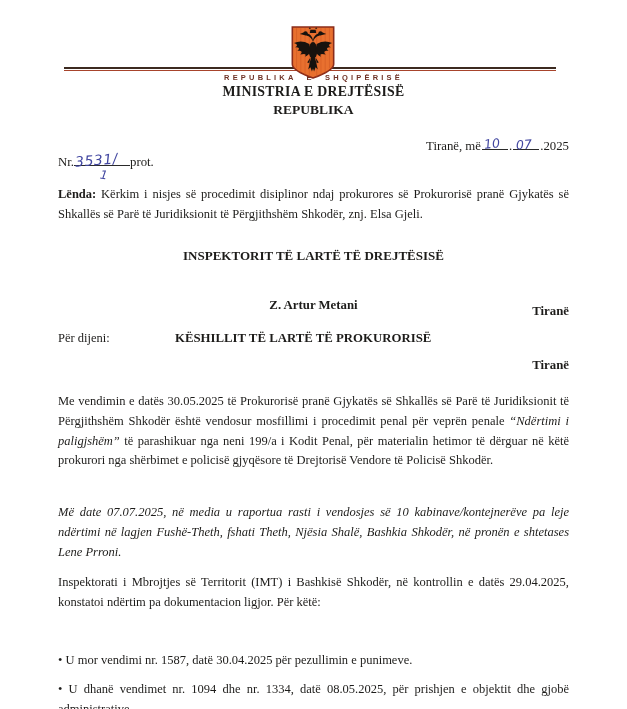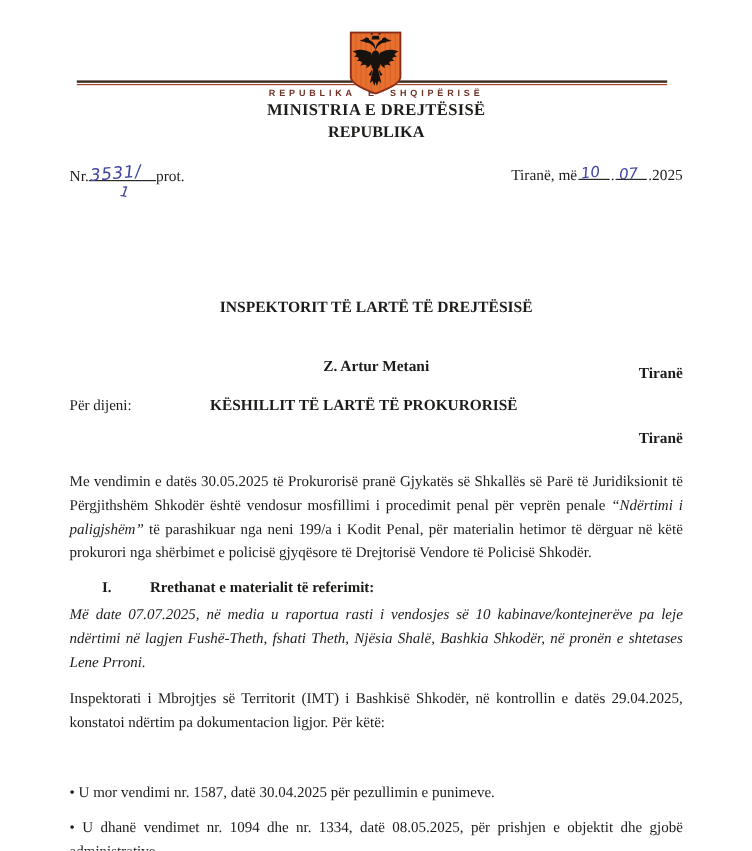--- a/index.html
+++ b/index.html
@@ -14,21 +14,21 @@
   .republic { position:absolute; left:58px; top:73px; width:511px; text-align:center;
               font-family:"Liberation Sans",sans-serif; font-weight:bold; font-size:7.5px;
               letter-spacing:3.2px; word-spacing:5px; color:#6e3226; z-index:2;}
   .ministry { position:absolute; left:58px; top:84px; width:511px; text-align:center;
               font-weight:bold; font-size:13.8px; letter-spacing:.3px; }
   .minister { position:absolute; left:58px; top:102px; width:511px; text-align:center;
               font-weight:bold; font-size:13.5px; }
 
   
   .refline { position:absolute; left:58px; top:136px; width:511px; font-size:12.8px; }
-  .ref-left { position:absolute; left:0; top:1px; }
+  .ref-left { position:absolute; left:0; top:16px; }
   .ref-right { position:absolute; right:0; top:0; }
   .blank { display:inline-block; border-bottom:1.1px solid #2a2a2a; position:relative; vertical-align:baseline; }
   .nr-blank { width:56px; height:14px; }
   .d-blank { width:26px; height:14px; margin:0 1px; }
   .hand { font-family:"DejaVu Sans",sans-serif; font-style:italic; color:#4146a0; }
   .hand-nr { position:absolute; left:1px; bottom:-3px; font-size:14px; transform:rotate(-5deg); letter-spacing:.5px; white-space:nowrap; }
   .hand-sub { position:absolute; left:26px; bottom:-17px; font-size:12px; transform:rotate(8deg); }
   .hand-day { position:absolute; left:2px; bottom:-2px; font-size:12.5px; transform:rotate(-6deg); }
   .hand-month { position:absolute; left:3px; bottom:-3px; font-size:12.5px; transform:rotate(-4deg); }
 
@@ -98,34 +98,32 @@
 
   <div class="refline">
     <span class="ref-left">
       <span>Nr.</span><span class="blank nr-blank"><span class="hand hand-nr">3531/</span><span class="hand hand-sub">1</span></span><span>prot.</span>
     </span>
     <span class="ref-right">
       <span>Tiranë, më</span><span class="blank d-blank"><span class="hand hand-day">10</span></span><span>.</span><span class="blank d-blank"><span class="hand hand-month">07</span></span><span>.2025</span>
     </span>
   </div>
 
+  <div class="block subject"><span class="bold">Lënda:</span><span> Kërkim i nisjes së procedimit disiplinor ndaj prokurores së Prokurorisë pranë Gjykatës së Shkallës së Parë të Juridiksionit të Përgjithshëm Shkodër, znj. Elsa Gjeli.</span></div>
 
   <div class="block addr-main">INSPEKTORIT TË LARTË TË DREJTËSISË</div>
   <div class="block addr-person">Z. Artur Metani</div>
   <div class="block city-right city1">Tiranë</div>
   <div class="block cc-row">
     <span class="cc-label">Për dijeni:</span><span class="cc-title">KËSHILLIT TË LARTË TË PROKURORISË</span>
   </div>
   <div class="block city-right city2">Tiranë</div>
 
   <div class="block p1"><span>Me vendimin e datës 30.05.2025 të Prokurorisë pranë Gjykatës së Shkallës së Parë të Juridiksionit të Përgjithshëm Shkodër është vendosur mosfillimi i procedimit penal për veprën penale </span><span class="ital">“Ndërtimi i paligjshëm”</span><span> të parashikuar nga neni 199/a i Kodit Penal, për materialin hetimor të dërguar në këtë prokurori nga shërbimet e policisë gjyqësore të Drejtorisë Vendore të Policisë Shkodër.</span></div>
 
-  <div class="block section">
-    <span class="sec-num">I.</span><span>Rrethanat e materialit të referimit:</span>
-  </div>
 
   <div class="block p2">Më date 07.07.2025, në media u raportua rasti i vendosjes së 10 kabinave/kontejnerëve pa leje ndërtimi në lagjen Fushë-Theth, fshati Theth, Njësia Shalë, Bashkia Shkodër, në pronën e shtetases Lene Prroni.</div>
   <div class="block p3">Inspektorati i Mbrojtjes së Territorit (IMT) i Bashkisë Shkodër, në kontrollin e datës 29.04.2025, konstatoi ndërtim pa dokumentacion ligjor. Për këtë:</div>
 
   <div class="block b2"><span class="bullet-dot">•</span><span> U mor vendimi nr. 1587, datë 30.04.2025 për pezullimin e punimeve.</span></div>
   <div class="block b3"><span class="bullet-dot">•</span><span> U dhanë vendimet nr. 1094 dhe nr. 1334, datë 08.05.2025, për prishjen e objektit dhe gjobë administrative.</span></div>
 
 </div>
 
 </body></html>

